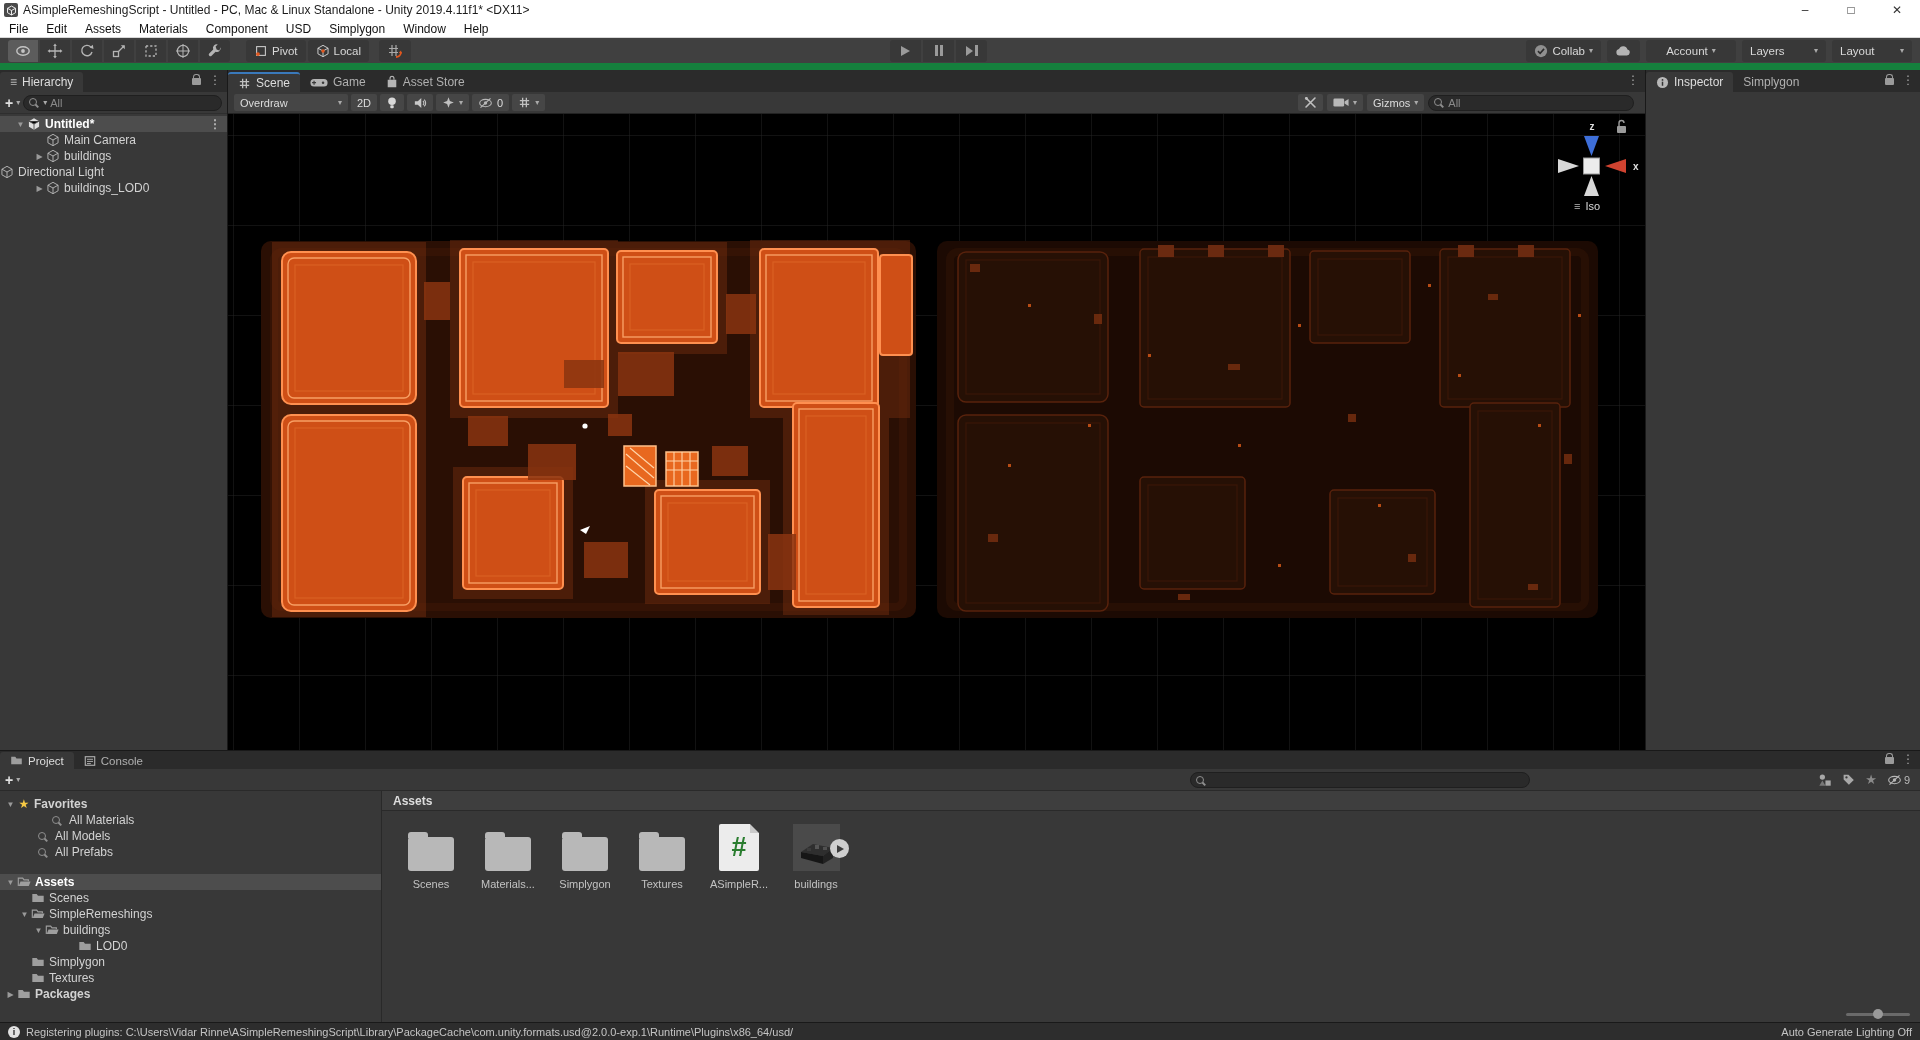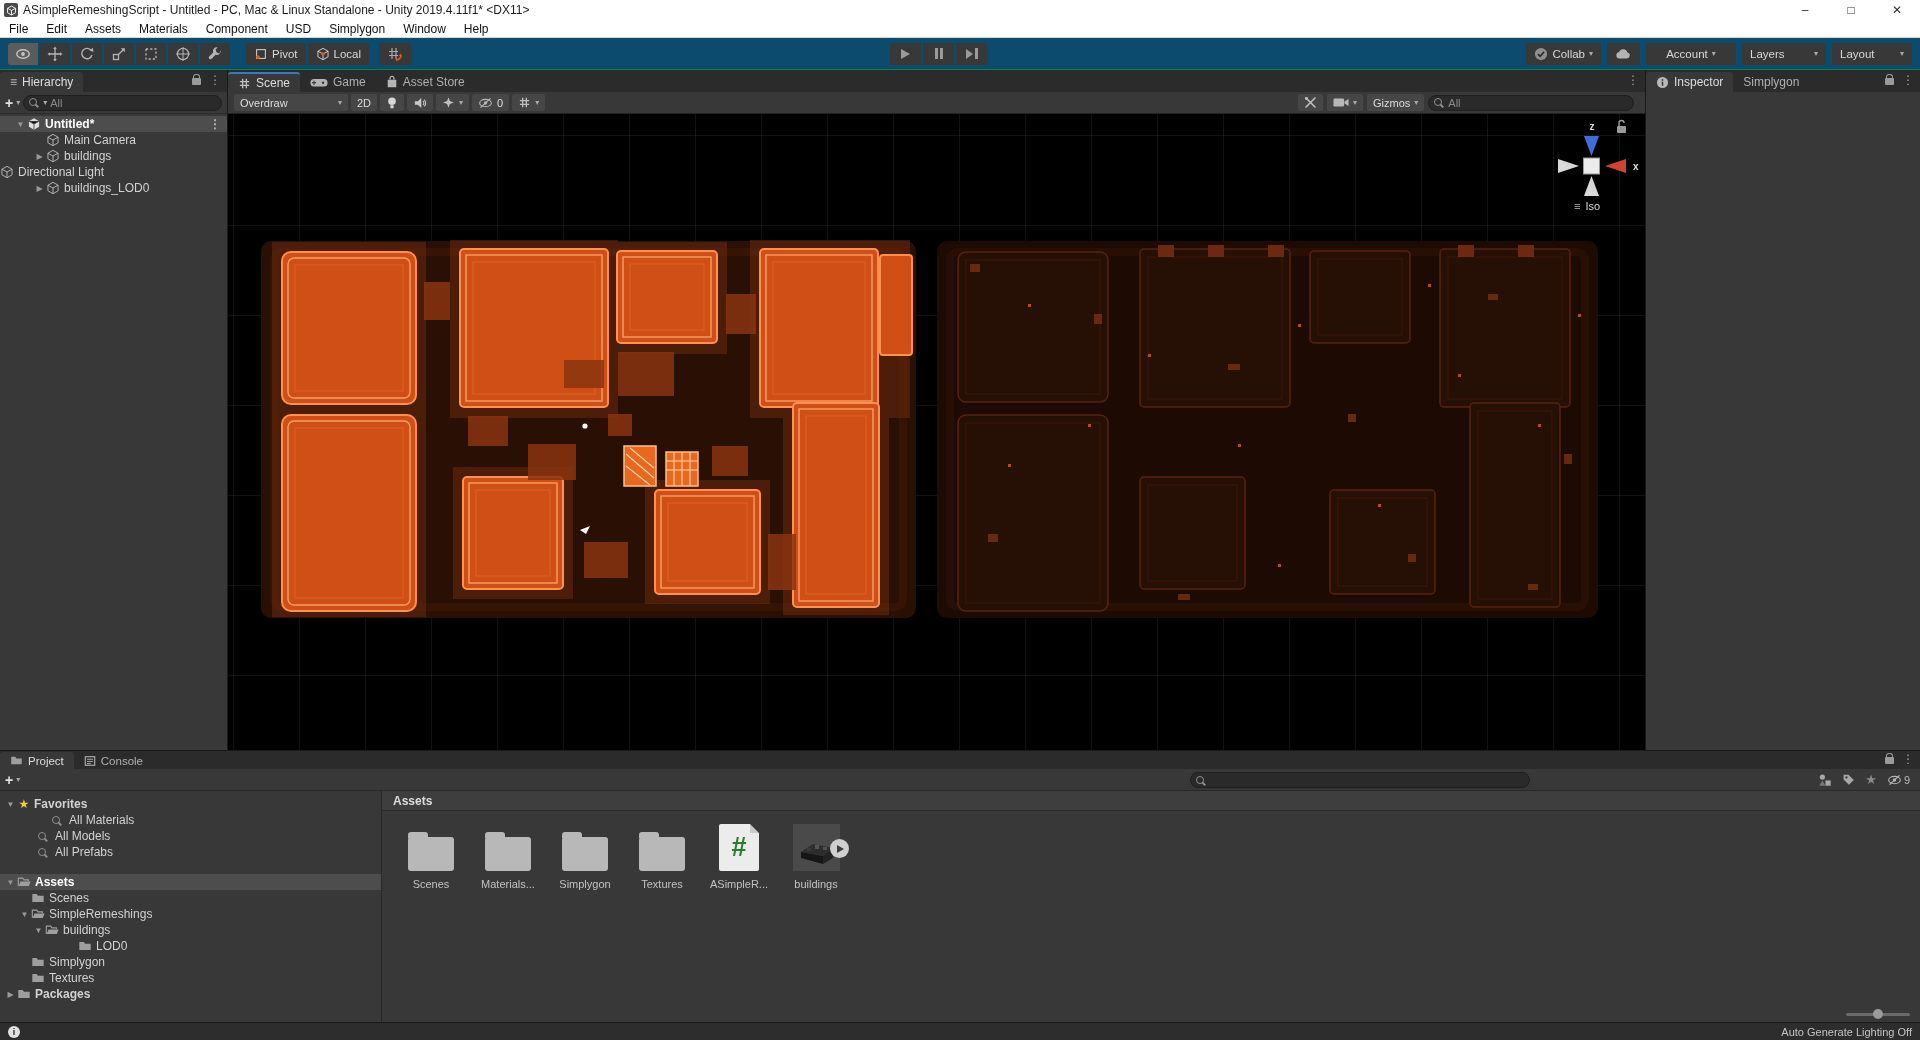--- a/index.html
+++ b/index.html
@@ -8,21 +8,21 @@
 svg{display:block}
 
 .titlebar{height:20px;background:#fff;display:flex;align-items:center;color:#1a1a1a}
 .titlebar .appico{width:14px;height:14px;margin:0 5px 0 4px;background:#4a4a4a;border-radius:2px;display:flex;align-items:center;justify-content:center}
 .title-text{font-size:12px;color:#1c1c1c;white-space:nowrap}
 .wincontrols{margin-left:auto;display:flex;height:20px}
 .winbtn{width:46px;display:flex;align-items:center;justify-content:center;font-size:12px;color:#333}
 .menubar{height:18px;background:#fff;display:flex;align-items:center;border-bottom:1px solid #d8d8d8}
 .menu-item{padding:0 9px;font-size:12px;color:#111}
 
-.toolbar{height:32px;background:#0c4a6e;border-bottom:1px solid #15803d;position:relative;display:flex;align-items:center}
+.toolbar{height:32px;background:#404040;border-bottom:7px solid #15803d;position:relative;display:flex;align-items:center}
 .tool-group{display:flex;gap:2px;margin-left:8px}
 .tool-btn{width:30px;height:22px;background:#383838;display:flex;align-items:center;justify-content:center}
 .tool-btn:first-child{border-radius:3px 0 0 3px}
 .tool-btn:last-child{border-radius:0 3px 3px 0}
 .tool-btn.sel{background:#5c5c5c}
 .tbtn{height:22px;background:#383838;border-radius:3px;display:flex;align-items:center;gap:4px;padding:0 8px;font-size:11.5px;color:#d8d8d8}
 .pivot-group{display:flex;gap:2px;margin-left:16px}
 .snap-btn{margin-left:10px}
 .playbar{position:absolute;left:890px;display:flex;gap:2px}
 .play-btn{width:31px;height:22px;background:#383838;display:flex;align-items:center;justify-content:center;gap:2px}
@@ -829,14 +829,15 @@
       </div>
       <div class="zoom-slider">
         <span class="zoom-thumb"></span>
       </div>
     </div>
   </div>
 </div>
 
 <div class="statusbar">
   <span class="stat-ico">i</span>
+  <span>Registering plugins: C:\Users\Vidar Rinne\ASimpleRemeshingScript\Library\PackageCache\com.unity.formats.usd@2.0.0-exp.1\Runtime\Plugins\x86_64/usd/</span>
   <span class="stat-right">Auto Generate Lighting Off</span>
 </div>
 
 </body></html>

